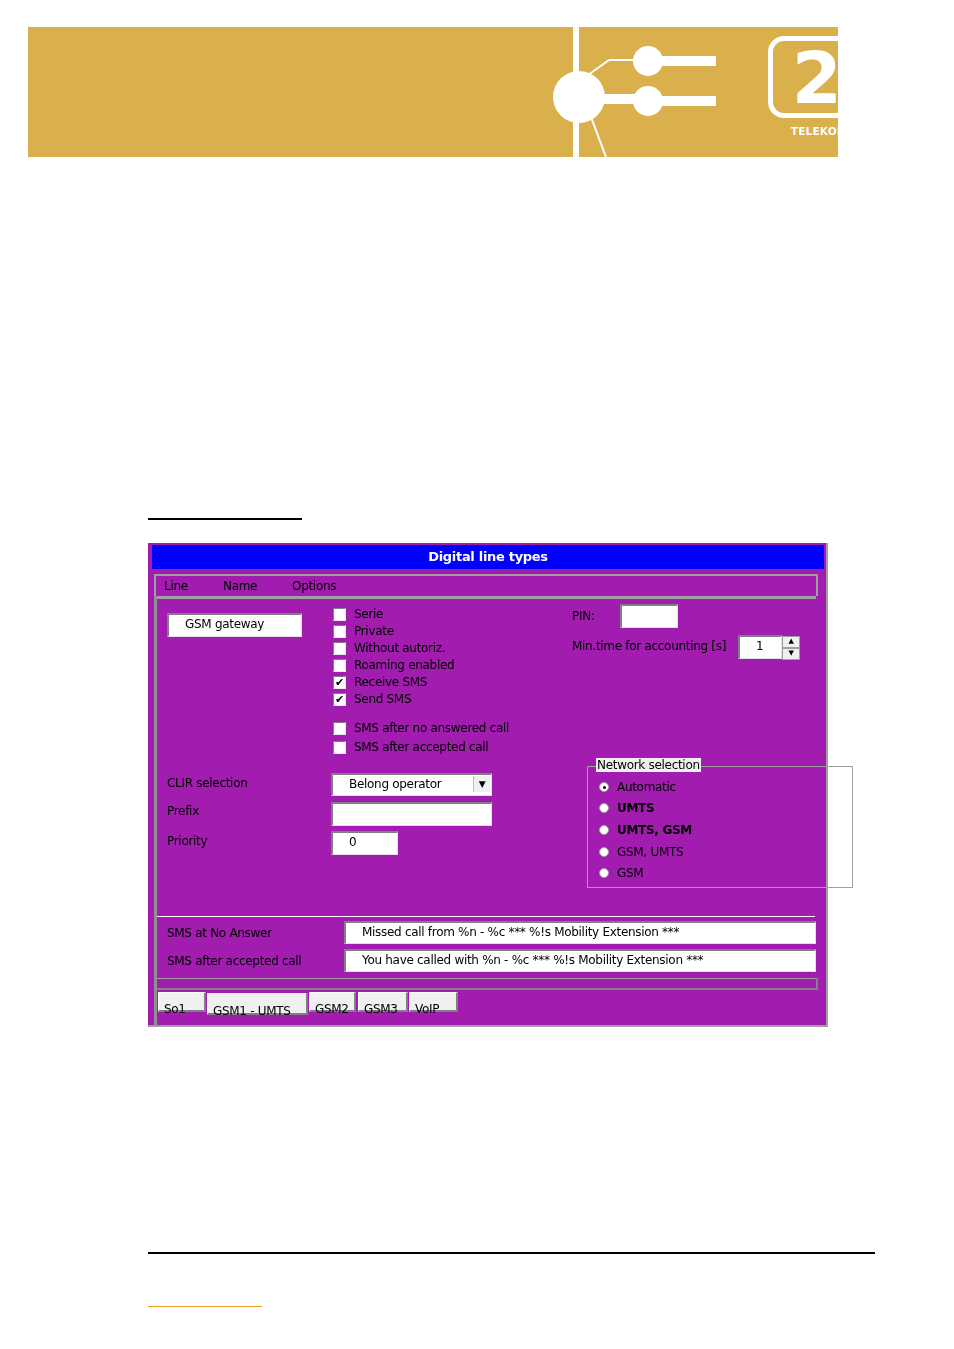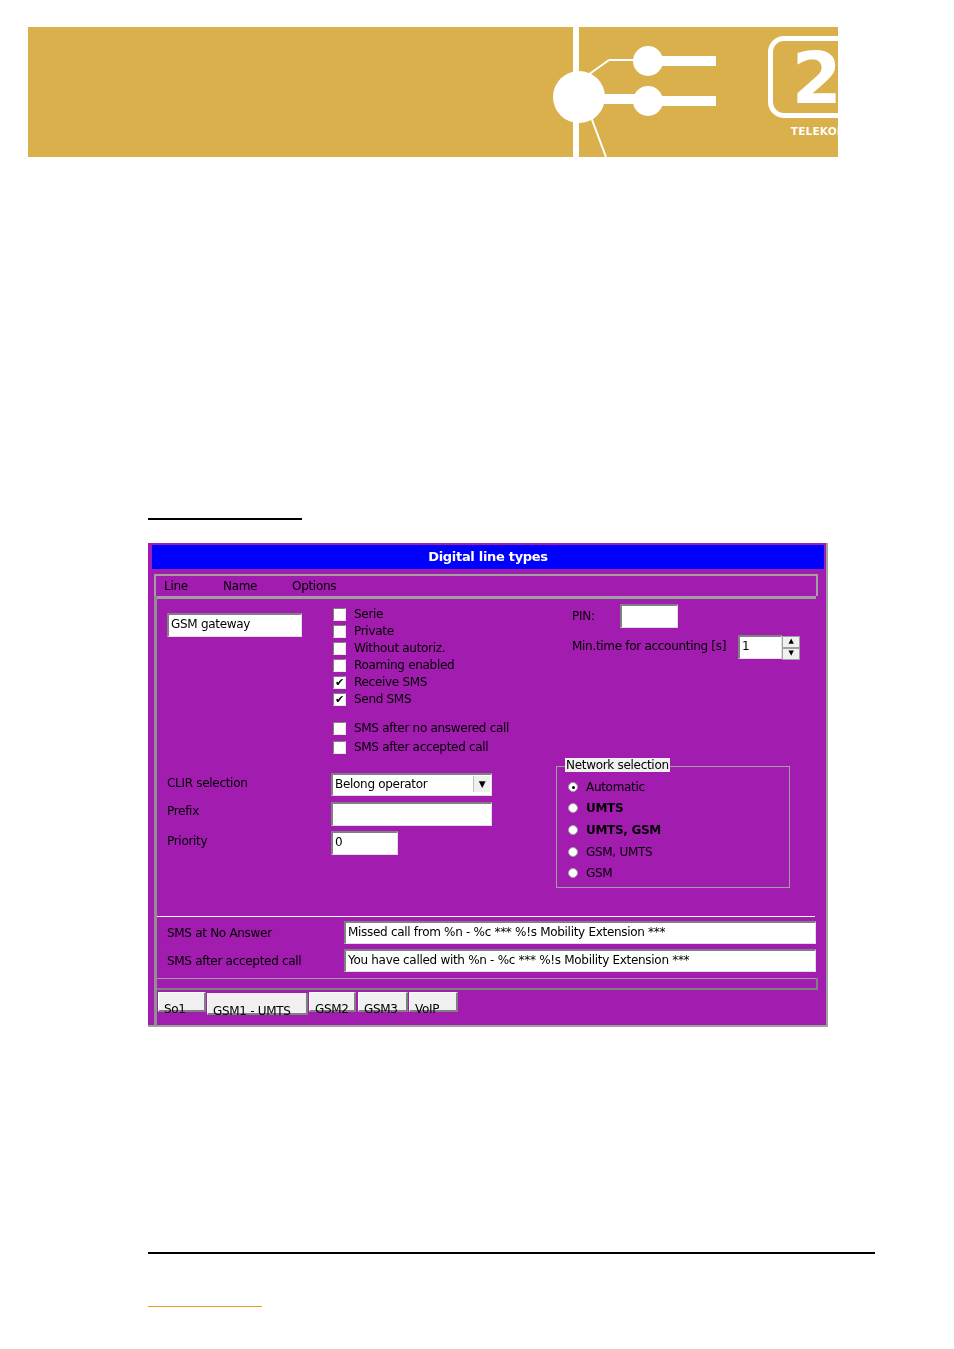--- a/index.html
+++ b/index.html
@@ -36,38 +36,38 @@
                border-top: 2px solid #a0a0a0; border-left: 2px solid #a0a0a0;
                border-right: 2px solid #a0a0a0; box-sizing: border-box; }
     .menubar .mi { position: absolute; top: 3px; }
 
     .panel { position: absolute; left: 6px; top: 53px; width: 664px; height: 436px;
              border-left: 3px solid #909090; box-sizing: border-box; }
     .panel-top { position: absolute; left: 6px; top: 53px; width: 662px; height: 3px; background: #a0a0a0; }
 
     .field { position: absolute; background: #fff; border-top: 2px solid #808080;
              border-left: 2px solid #808080; border-right: 1px solid #e0e0e0;
-             border-bottom: 1px solid #e0e0e0; box-sizing: border-box; padding-left: 2px;
+             border-bottom: 1px solid #e0e0e0; box-sizing: border-box; padding-left: 16px;
              line-height: 18px; }
     .cb { position: absolute; display: flex; align-items: center; }
     .cb .box { width: 11px; height: 11px; background: #fff; border-top: 1px solid #808080;
                border-left: 1px solid #808080; border-right: 1px solid #e8e8e8;
                border-bottom: 1px solid #e8e8e8; margin-right: 8px; position: relative;
                font-size: 11px; line-height: 11px; text-align: center; }
     .lbl { position: absolute; }
 
     .spin { position: absolute; left: 632px; top: 636px; width: 18px; height: 24px; }
     .spin div { width: 16px; height: 10px; border: 1px solid #a0a0a0; background: #f0f0f0;
                 font-size: 7px; line-height: 9px; text-align: center; }
 
     .combo-arrow { position: absolute; right: 1px; top: 1px; width: 16px; height: 16px;
                    background: #f0f0f0; border-left: 1px solid #c0c0c0; font-size: 9px;
                    line-height: 16px; text-align: center; }
 
-    .groupbox { position: absolute; left: 556px; top: 766px; width: 234px; height: 122px;
+    .groupbox { position: absolute; left: 587px; top: 766px; width: 266px; height: 122px;
                 border: 1px solid #a0a0a0; box-sizing: border-box; }
     .groupbox .gtitle { position: absolute; left: 8px; top: -9px; background: #f0f0f0; padding: 0 1px; }
     .radio { position: absolute; display: flex; align-items: center; }
     .radio .dot { width: 10px; height: 10px; border-radius: 50%; background: #fff;
                   border: 1px solid #a0a0a0; margin-right: 8px; position: relative; box-sizing: border-box; }
     .radio .dot.on::after { content: ""; position: absolute; left: 2.5px; top: 2.5px; width: 3px; height: 3px;
                             border-radius: 50%; background: #000; }
 
     .sep { position: absolute; height: 2px; background: #a0a0a0; }
 

